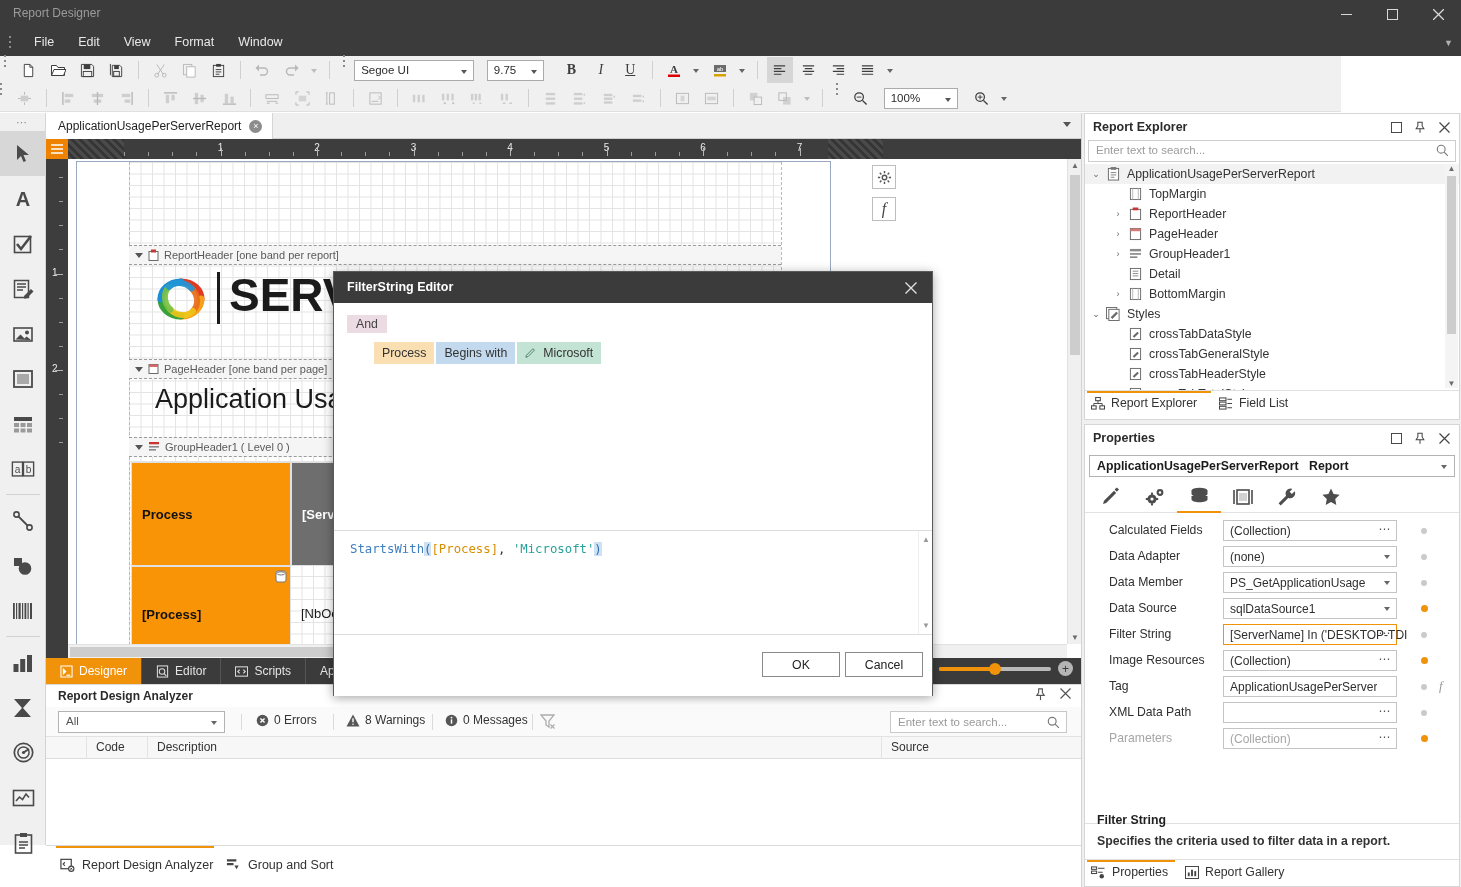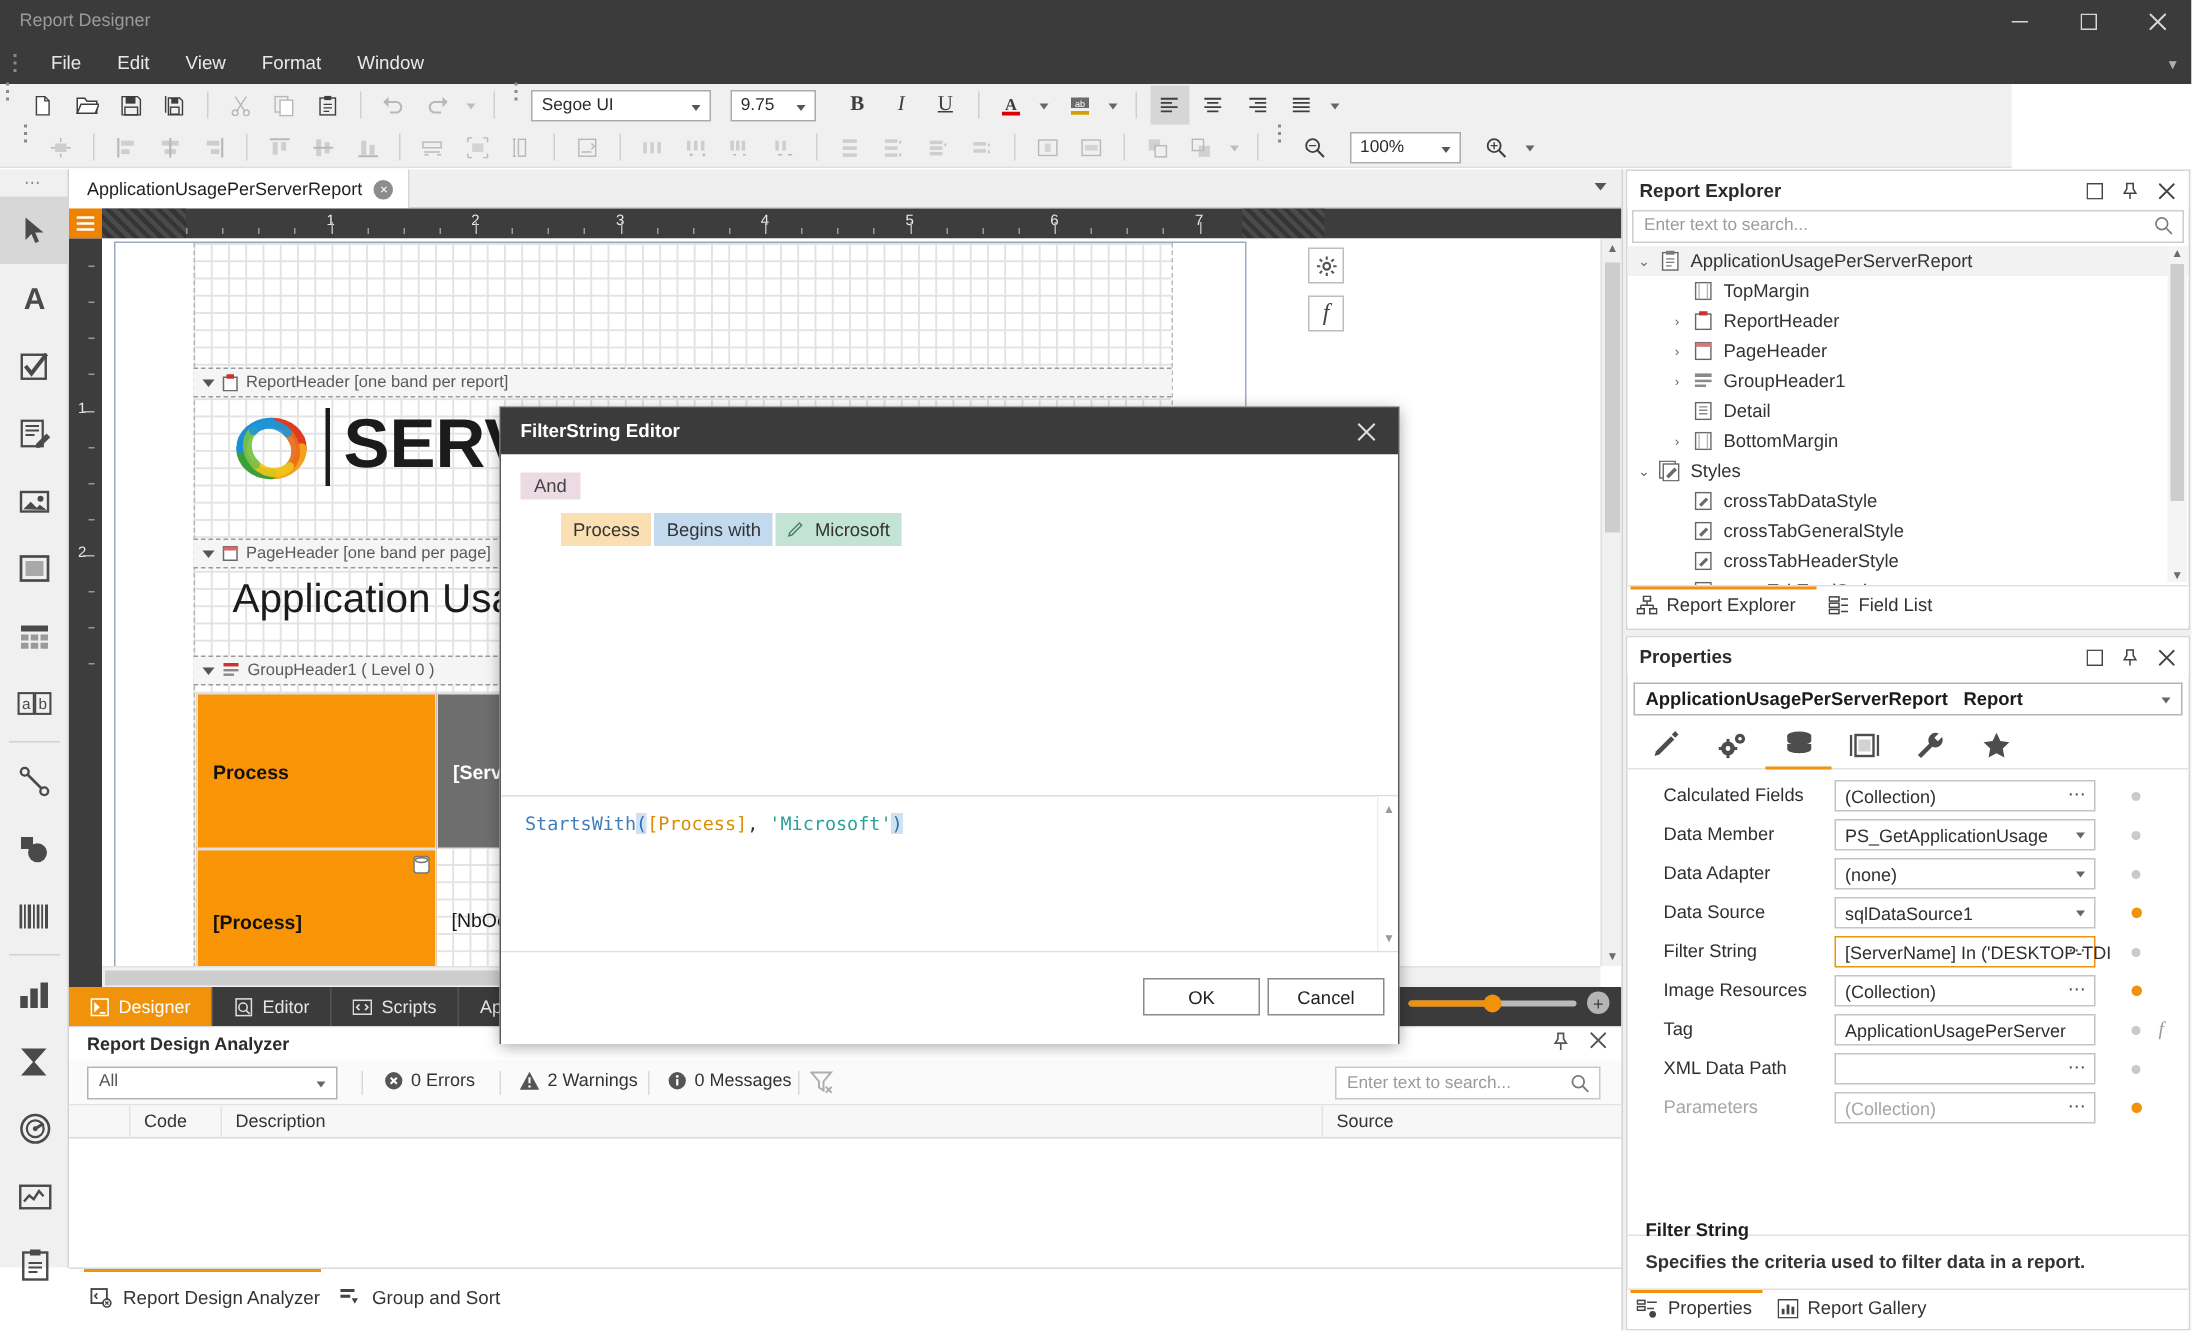--- a/index.html
+++ b/index.html
@@ -399,21 +399,21 @@
     <span class="tbtn">
       <svg width="15" height="15" viewBox="0 0 16 16">
           <path d="M2 3h12M2 6h12M2 9h12M2 12h12" stroke="currentColor" stroke-width="1.3"></path>
         </svg>
     </span>
     <span class="tbcaret"><i></i></span>
   </div>
 </div>
 
 <div class="tbrow r2">
-  <div class="tbgrp" style="left:16px">
+  <div class="tbgrp" style="left:0">
     <span class="grip" style="position:relative;display:inline-block;top:-5px;left:0;margin-right:4px"><i></i><i></i><i></i></span>
     <span class="tbtn dis">
       <svg width="15" height="15" viewBox="0 0 16 16">
           <rect x="4" y="5" width="8" height="6" fill="currentColor" opacity=".6"></rect>
           <path d="M8 1v3M8 12v3M1 8h3M12 8h3" stroke="currentColor"></path>
         </svg>
     </span>
     <span class="tbsep"></span>
     <span class="tbtn dis">
       <svg width="15" height="15" viewBox="0 0 16 16">
@@ -956,21 +956,21 @@
         </svg>
       <span>0 Errors</span>
     </div>
     <div class="vdiv" style="left:287px"></div>
     <div class="cnt" style="left:300px">
       <svg width="14" height="13" viewBox="0 0 14 13">
           <path d="M7 0.5L13.5 12.5H0.5z" fill="#555"></path>
           <path d="M7 4.2v4" stroke="#fff" stroke-width="1.4"></path>
           <circle cx="7" cy="10.3" r="0.8" fill="#fff"></circle>
         </svg>
-      <span>2 Warnings</span>
+      <span>8 Warnings</span>
     </div>
     <div class="vdiv" style="left:386px"></div>
     <div class="cnt" style="left:399px">
       <svg width="13" height="13" viewBox="0 0 14 14">
           <circle cx="7" cy="7" r="6.2" fill="#555"></circle>
           <rect x="6.2" y="5.8" width="1.6" height="4.6" fill="#fff"></rect>
           <circle cx="7" cy="3.9" r="1" fill="#fff"></circle>
         </svg>
       <span>0 Messages</span>
     </div>
@@ -1295,31 +1295,31 @@
     <div id="prop-rows" style="position:relative; margin-top:5px;">
         <div class="prow">
           <span class="lbl">Calculated Fields</span>
           <span class="ed">
             <span class="v">(Collection)</span>
             <span class="dots">⋯</span>
           </span>
           <span class="dot"></span>
         </div>
         <div class="prow">
+          <span class="lbl">Data Adapter</span>
+          <span class="ed">
+            <span class="v">(none)</span>
+            <i class="ar"></i>
+          </span>
+          <span class="dot"></span>
+        </div>
+        <div class="prow">
           <span class="lbl">Data Member</span>
           <span class="ed">
             <span class="v">PS_GetApplicationUsage</span>
-            <i class="ar"></i>
-          </span>
-          <span class="dot"></span>
-        </div>
-        <div class="prow">
-          <span class="lbl">Data Adapter</span>
-          <span class="ed">
-            <span class="v">(none)</span>
             <i class="ar"></i>
           </span>
           <span class="dot"></span>
         </div>
         <div class="prow">
           <span class="lbl">Data Source</span>
           <span class="ed">
             <span class="v">sqlDataSource1</span>
             <i class="ar"></i>
           </span>

